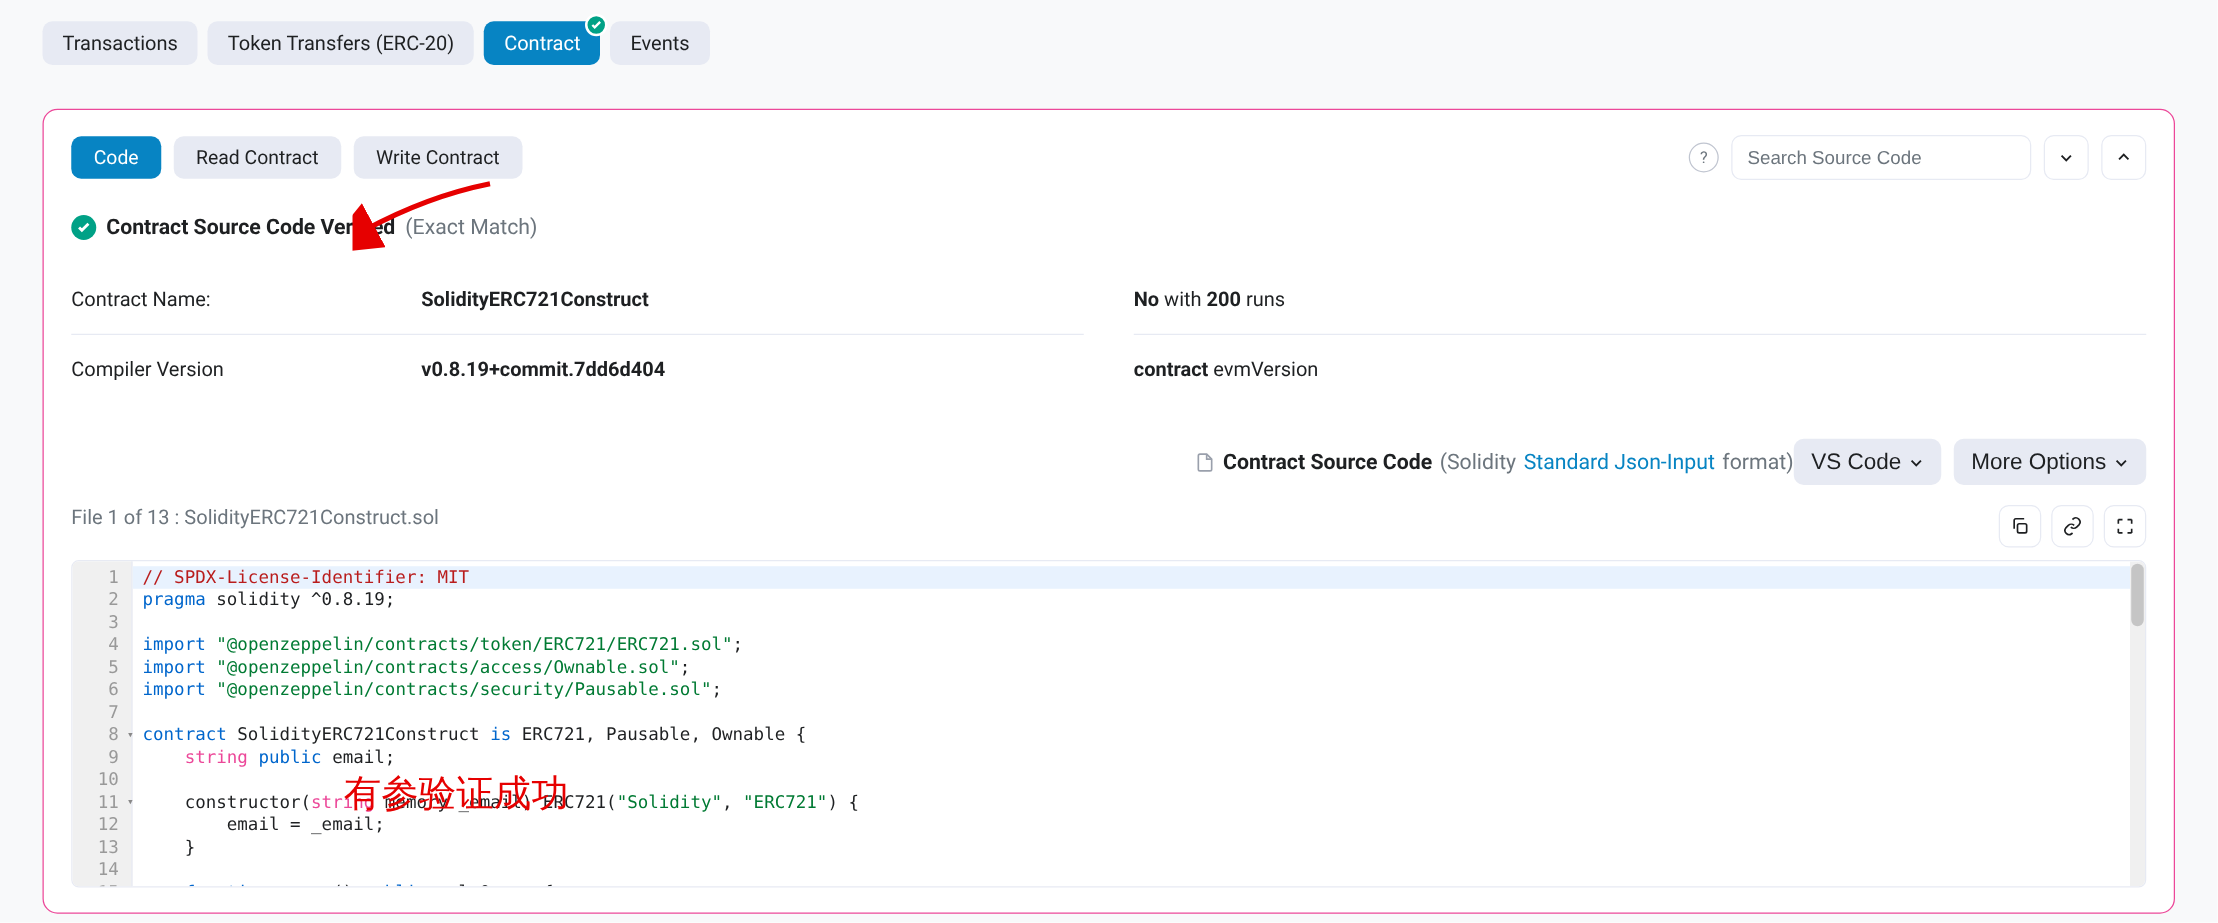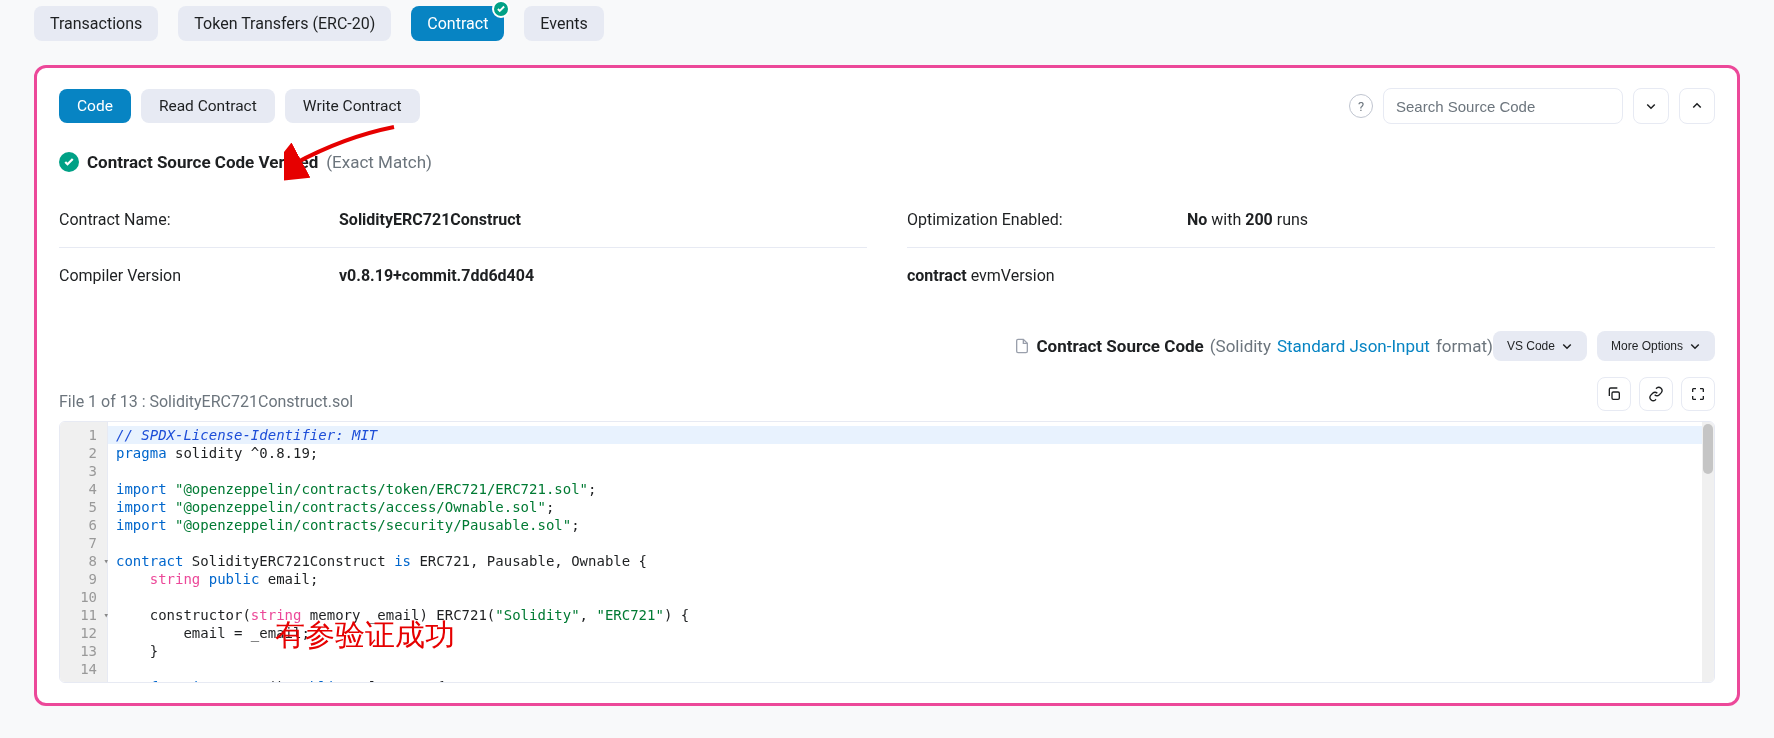--- a/index.html
+++ b/index.html
@@ -1,27 +1,27 @@
 <!DOCTYPE html>
 <html><head>
 <meta charset="utf-8">
 <style>
 * { box-sizing: border-box; margin: 0; padding: 0; }
 body { font-family: -apple-system, BlinkMacSystemFont, "Segoe UI", Roboto, "Helvetica Neue", Arial, sans-serif; background: #f8f9fa; color: #1e2022; width: 1774px; height: 738px; overflow: hidden; position: relative; }
 .page-wrap { padding: 0 34px; }
 
 
-.tabs-row { display: flex; gap: 20px; padding: 6px 0; align-items: center; }
+.tabs-row { display: flex; gap: 8px; padding: 17px 0; align-items: center; }
 .pill-tab { background: #e7eaf3; color: #1e2022; font-size: 16px; padding: 8px 16px; border-radius: 8px; cursor: pointer; position: relative; }
 .pill-tab.active { background: #0784c3; color: #fff; }
 .verify-badge { position: absolute; top: -6px; right: -6px; width: 18px; height: 18px; background: #00a186; border-radius: 50%; border: 2px solid #fff; display: flex; align-items: center; justify-content: center; }
 .verify-badge svg { width: 10px; height: 10px; }
 
 
-.card { background: #fff; border: 3px solid #ec4899; border-radius: 12px; padding: 20px 22px; margin-top: 18px; position: relative; }
+.card { background: #fff; border: 1px solid #ec4899; border-radius: 12px; padding: 20px 22px; margin-top: 18px; position: relative; }
 
 
 .subtab-row { display: flex; justify-content: space-between; align-items: center; margin-bottom: 28px; }
 .subtab-left { display: flex; gap: 10px; }
 .subtab { background: #e7eaf3; color: #1e2022; font-size: 15.5px; padding: 8px 18px; border-radius: 8px; cursor: pointer; }
 .subtab.active { background: #0784c3; color: #fff; }
 .subtab-right { display: flex; align-items: center; gap: 10px; }
 .help-icon { width: 24px; height: 24px; border: 1px solid #c0c5d0; border-radius: 50%; display: flex; align-items: center; justify-content: center; color: #6c757d; font-size: 13px; cursor: pointer; }
 .search-box { width: 240px; height: 36px; border: 1px solid #e7eaf3; border-radius: 8px; padding: 0 12px; font-size: 15px; color: #6c757d; outline: none; }
 .search-box::placeholder { color: #6c757d; }
@@ -45,39 +45,39 @@
 .info-value b { font-weight: 700; }
 .info-row.no-border { border-bottom: none; }
 
 
 .source-header { display: flex; justify-content: flex-end; align-items: center; margin-top: 28px; }
 .source-title { display: flex; align-items: center; gap: 6px; font-size: 17px; }
 .source-title .muted { color: #6c757d; }
 .source-title .link { color: #0784c3; }
 .file-icon { width: 16px; height: 18px; color: #9aa0ac; }
 .source-actions { display: flex; gap: 10px; }
-.action-btn { background: #e7eaf3; border: none; padding: 8px 14px; border-radius: 8px; font-size: 12px; display: flex; align-items: center; gap: 6px; cursor: pointer; color: #1e2022; }
+.action-btn { background: #e7eaf3; border: none; padding: 8px 14px; border-radius: 8px; font-size: 18px; display: flex; align-items: center; gap: 6px; cursor: pointer; color: #1e2022; }
 .chevron-down { width: 12px; height: 12px; }
 
 
-.file-row { display: flex; justify-content: space-between; align-items: flex-end; margin-top: 16px; }
+.file-row { display: flex; justify-content: space-between; align-items: flex-start; margin-top: 16px; }
 .file-label { color: #6c757d; font-size: 16px; }
 .file-actions { display: flex; gap: 8px; }
 .icon-btn { width: 34px; height: 34px; border: 1px solid #e7eaf3; border-radius: 8px; display: flex; align-items: center; justify-content: center; background: #fff; cursor: pointer; color: #1e2022; }
 
 
 .editor { margin-top: 10px; border: 1px solid #e7eaf3; border-radius: 6px; overflow: hidden; position: relative; }
 .editor-scroll { display: flex; height: 260px; overflow: hidden; }
 .gutter { background: #f0f0f0; width: 48px; font-family: Consolas, Monaco, monospace; font-size: 14px; color: #999; text-align: right; padding-top: 4px; border-right: 1px solid #e7eaf3; flex-shrink: 0; }
 .gutter div { height: 18px; line-height: 18px; padding-right: 10px; position: relative; }
 .fold-marker::after { content: "▾"; position: absolute; right: -2px; font-size: 9px; color: #888; }
 .code-lines { flex: 1; font-family: Consolas, Monaco, monospace; font-size: 14px; padding-top: 4px; overflow: hidden; position: relative; }
 .code-line { height: 18px; line-height: 18px; padding-left: 8px; white-space: pre; }
 .code-line.hl { background: #e8f2fe; }
-.cmt { color: #1d4ed8; font-style: italic; }
+.cmt { color: #b91c1c; }
 .kw { color: #0066cc; }
 .str { color: #007a33; }
 .ty { color: #ec4899; }
 
 
 .chinese-anno { position: absolute; left: 275px; top: 615px; color: #e60000; font-size: 30px; font-family: "Microsoft YaHei", sans-serif; pointer-events: none; z-index: 5; }
 
 
 .scroll-track { position: absolute; right: 0; top: 0; width: 12px; height: 100%; background: #f0f0f0; }
 .scroll-thumb { position: absolute; right: 1px; top: 2px; width: 10px; height: 50px; background: #c5c5c5; border-radius: 5px; }
@@ -142,21 +142,20 @@
         <path d="M110,5 Q60,15 10,42" stroke="#e60000" stroke-width="4" fill="none" marker-end="url(#ah)"></path>
       </svg>
     </div>
 
     <div class="info-grid">
       <div class="info-row">
         <div class="info-label">Contract Name:</div>
         <div class="info-value"><b>SolidityERC721Construct</b></div>
       </div>
       <div class="info-row">
-        <div class="info-label">Optimization Enabled:</div>
         <div class="info-value"><b>No</b><span> with </span><b>200</b><span> runs</span></div>
       </div>
       <div class="info-row no-border">
         <div class="info-label">Compiler Version</div>
         <div class="info-value"><b>v0.8.19+commit.7dd6d404</b></div>
       </div>
       <div class="info-row no-border">
         <div class="info-value"><b>contract</b><span> evmVersion</span></div>
       </div>
     </div>

